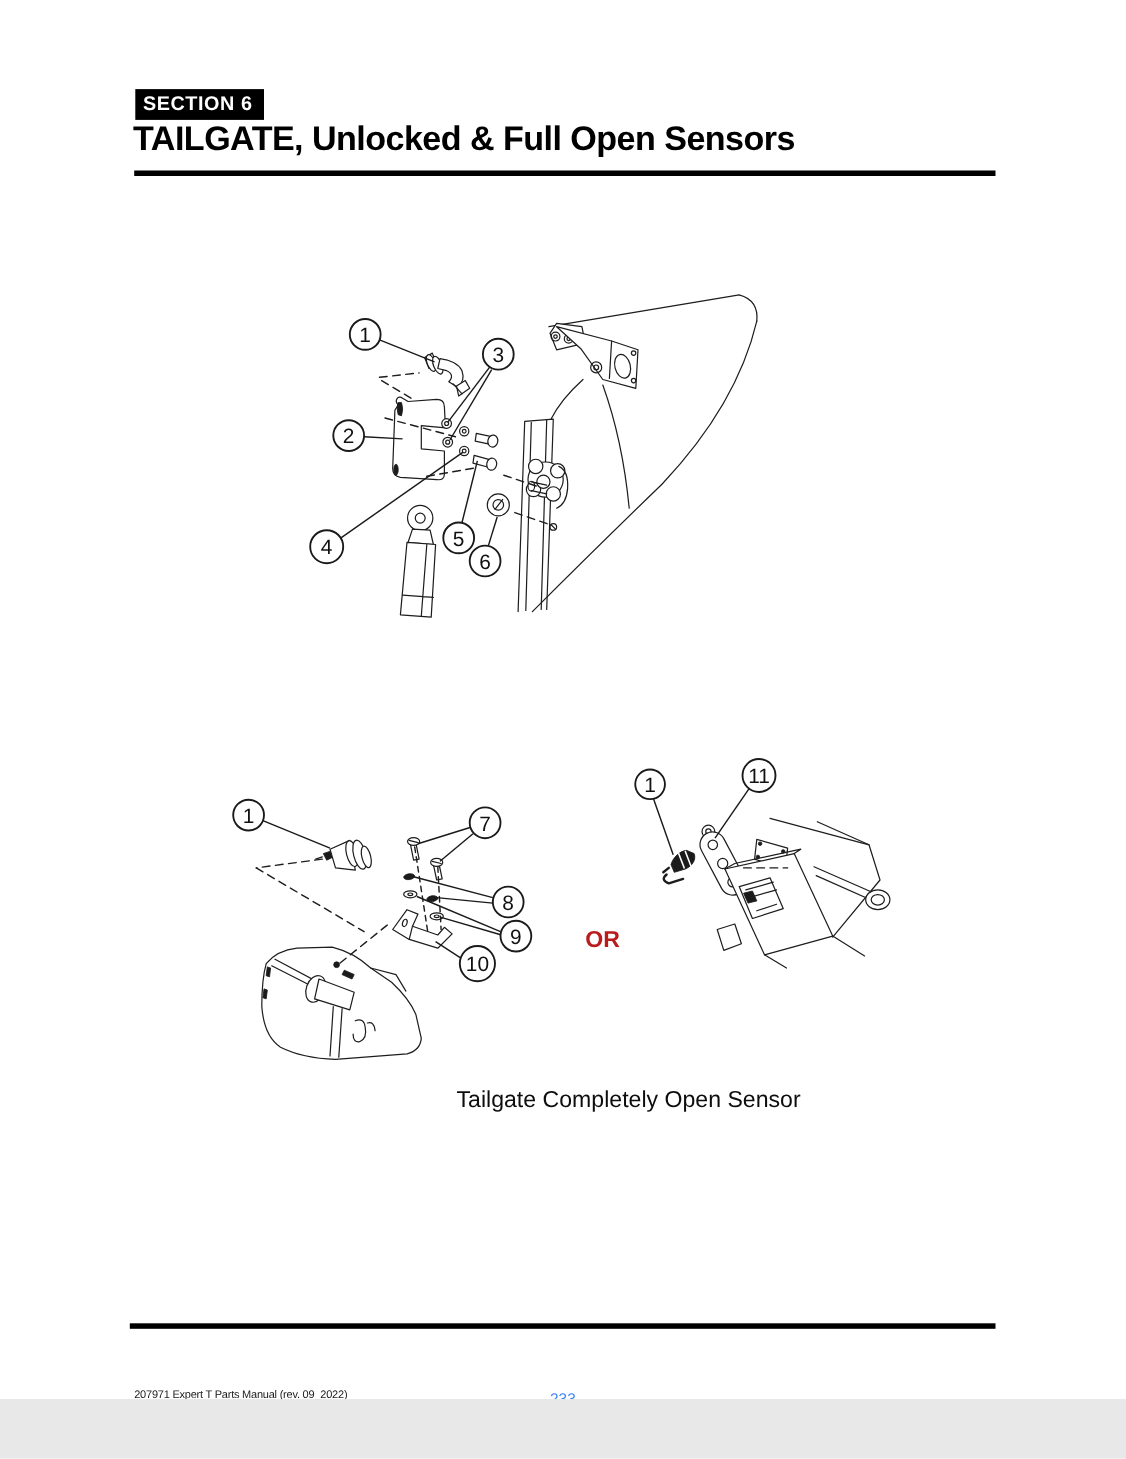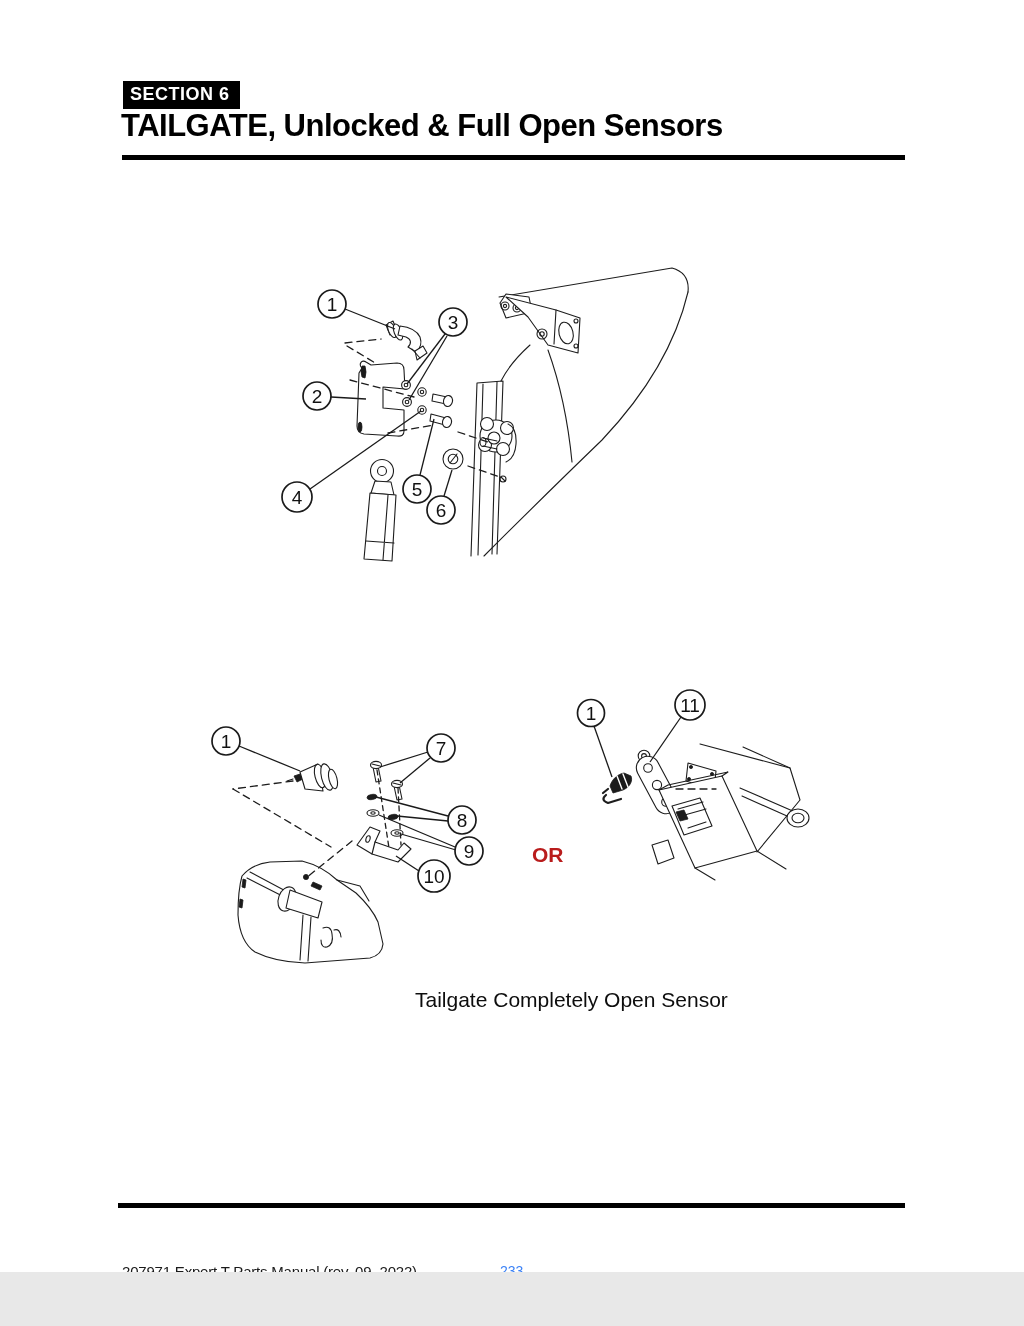--- a/index.html
+++ b/index.html
@@ -21,21 +21,21 @@
   }
   .rule{position:absolute;background:#000;height:4.5px;}
   .rule-top{left:122px;top:155px;width:783px;}
   .rule-bottom{left:118px;top:1203px;width:787px;}
   
   .caption{position:absolute;font-size:21px;color:#0d0d0d;white-space:nowrap;}
   .cap-unlocked{left:424px;top:585px;}
   .cap-open{left:395px;top:988px;margin-left:20px;}
   .or-label{position:absolute;left:532px;top:843px;font-size:21px;font-weight:bold;color:#b91c1c;}
   
-  .foot-text{position:absolute;left:122px;top:1263px;font-size:15px;color:#1a1a1a;letter-spacing:-.2px;}
+  .foot-text{position:absolute;left:122px;top:1263px;font-size:10px;color:#1a1a1a;letter-spacing:-.2px;}
   .foot-page{position:absolute;left:500px;top:1263px;font-size:14px;color:#3b82f6;}
   
   svg.canvas{position:absolute;left:0;top:0;}
   svg.canvas *{vector-effect:non-scaling-stroke;}
   .ln{fill:none;stroke:#1d1d1d;stroke-width:1.1;stroke-linecap:round;stroke-linejoin:round;}
   .lnw{fill:#fff;stroke:#1d1d1d;stroke-width:1.1;stroke-linejoin:round;}
   .dk{fill:#1b1b1b;stroke:#1b1b1b;stroke-width:.8;}
   .dash{fill:none;stroke:#1d1d1d;stroke-width:1.3;stroke-dasharray:7 5;stroke-linecap:round;}
   .callout circle{fill:#fff;stroke:#1a1a1a;stroke-width:1.7;}
   .callout line{stroke:#1a1a1a;stroke-width:1.3;}

